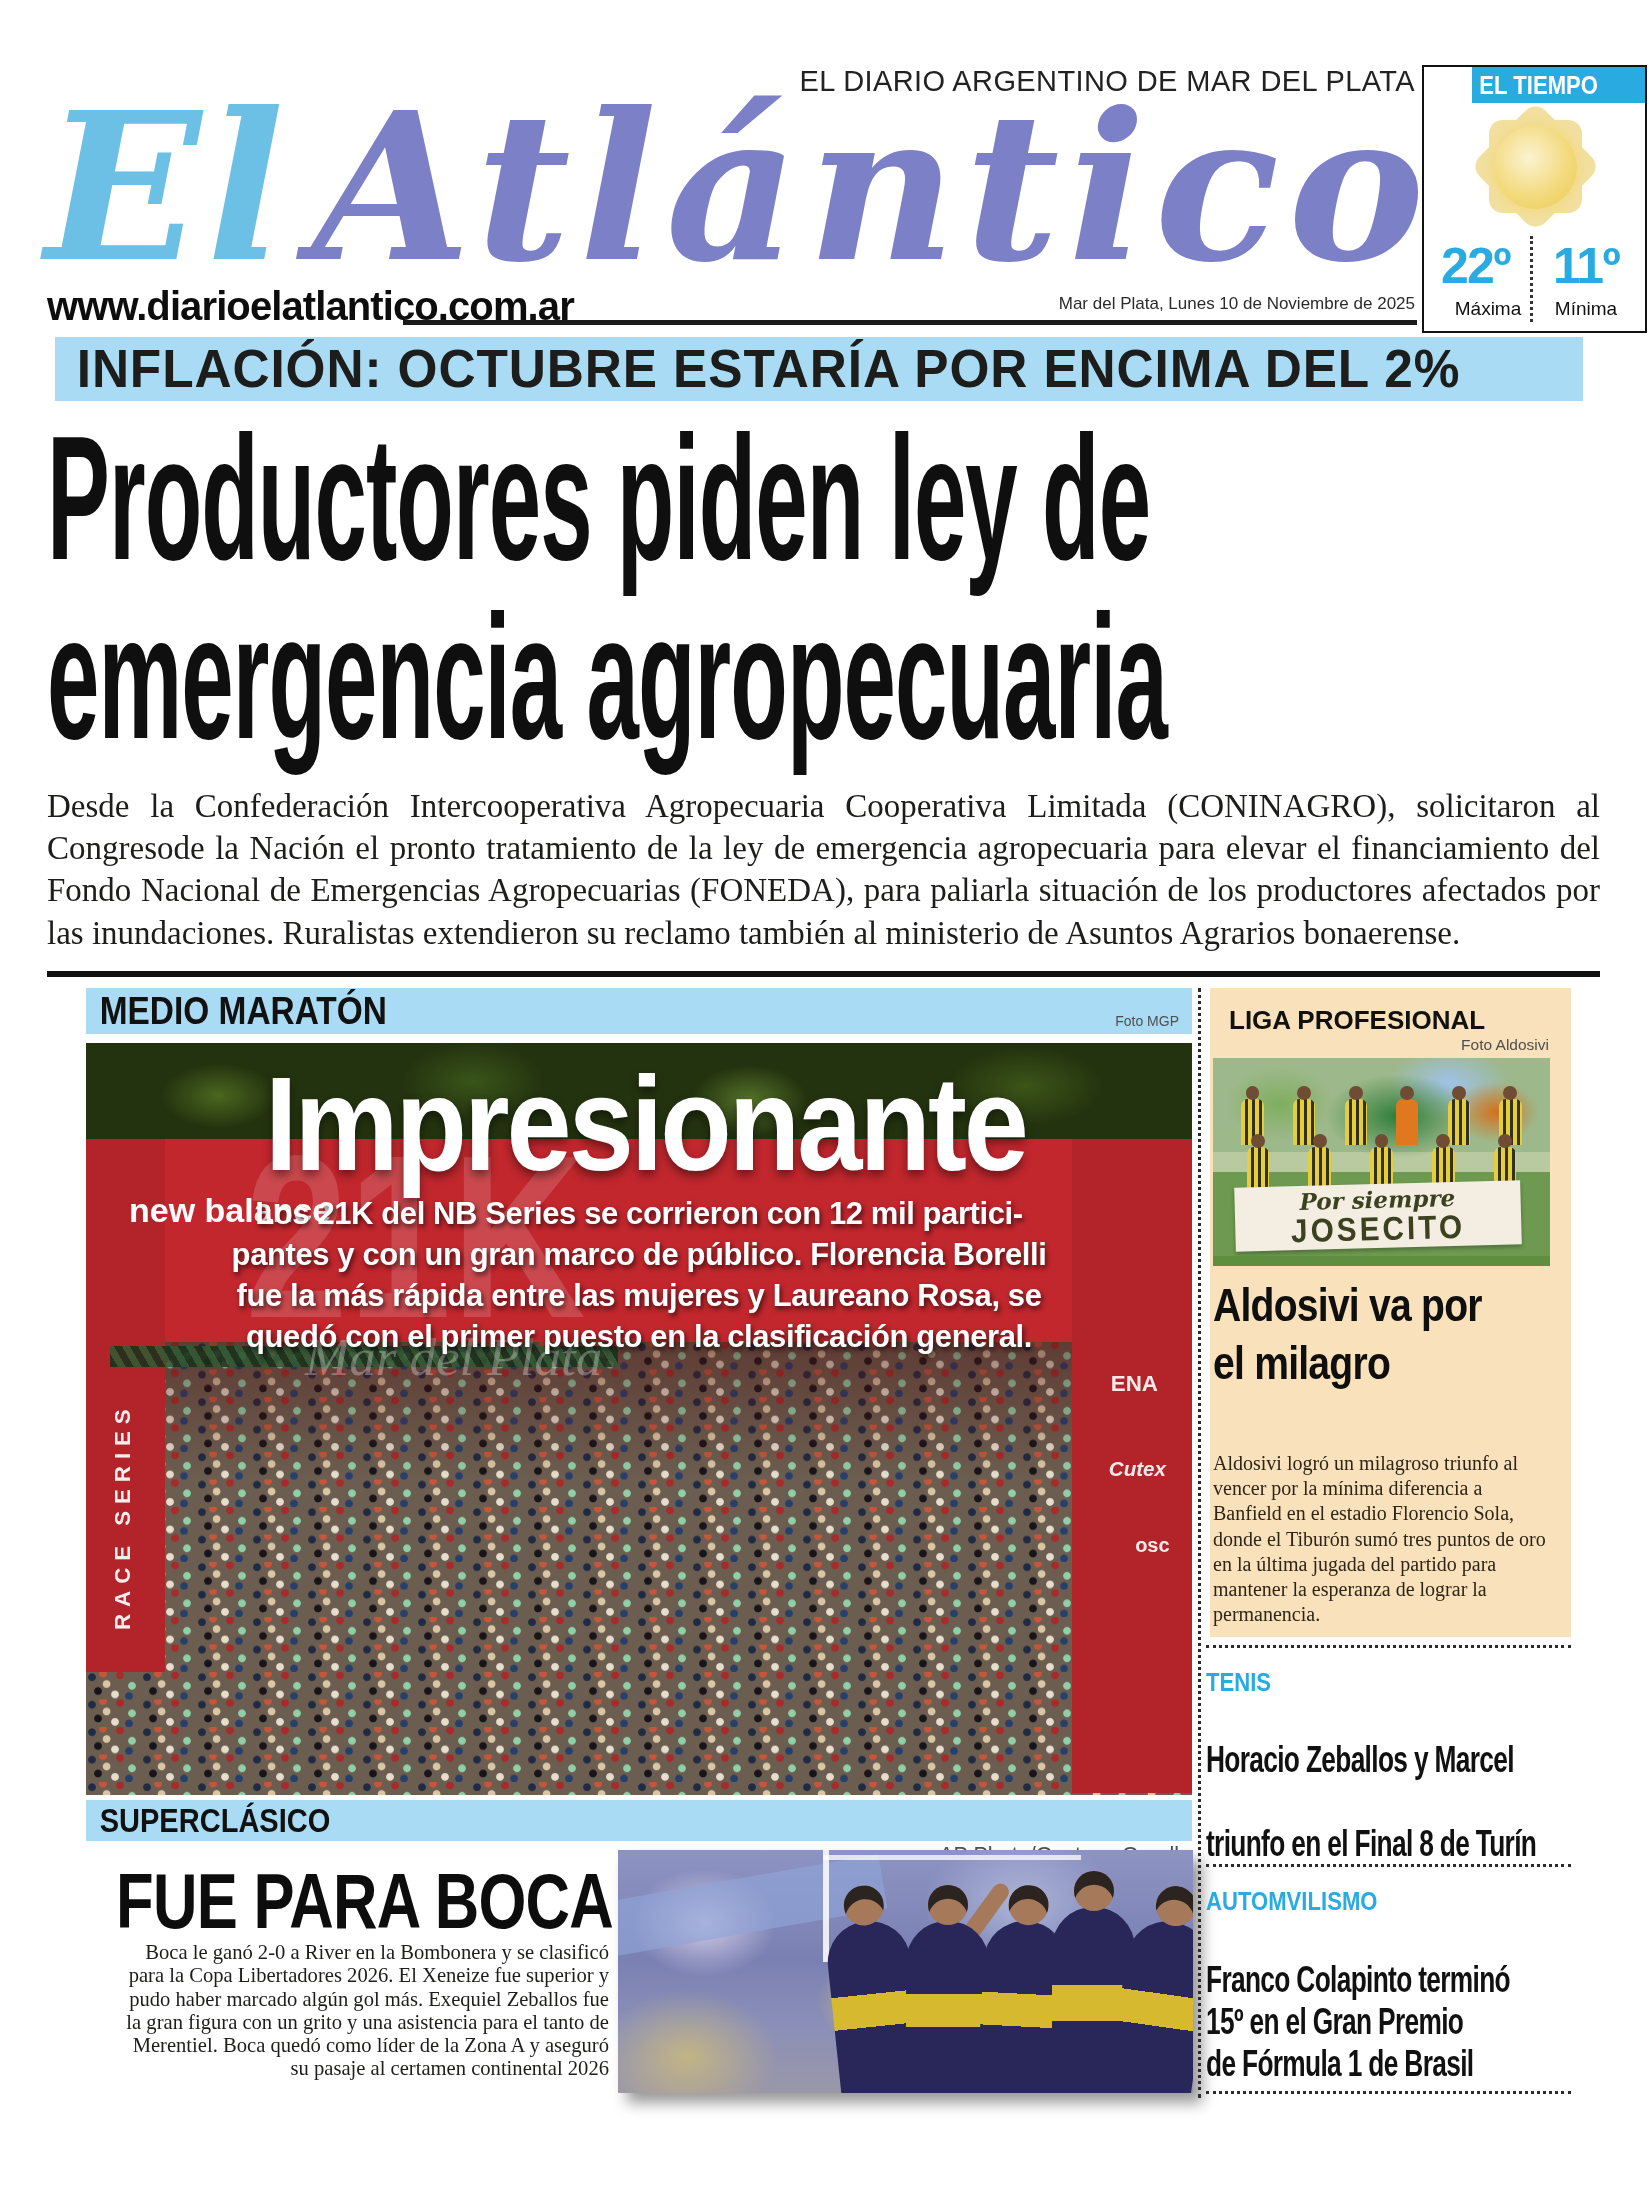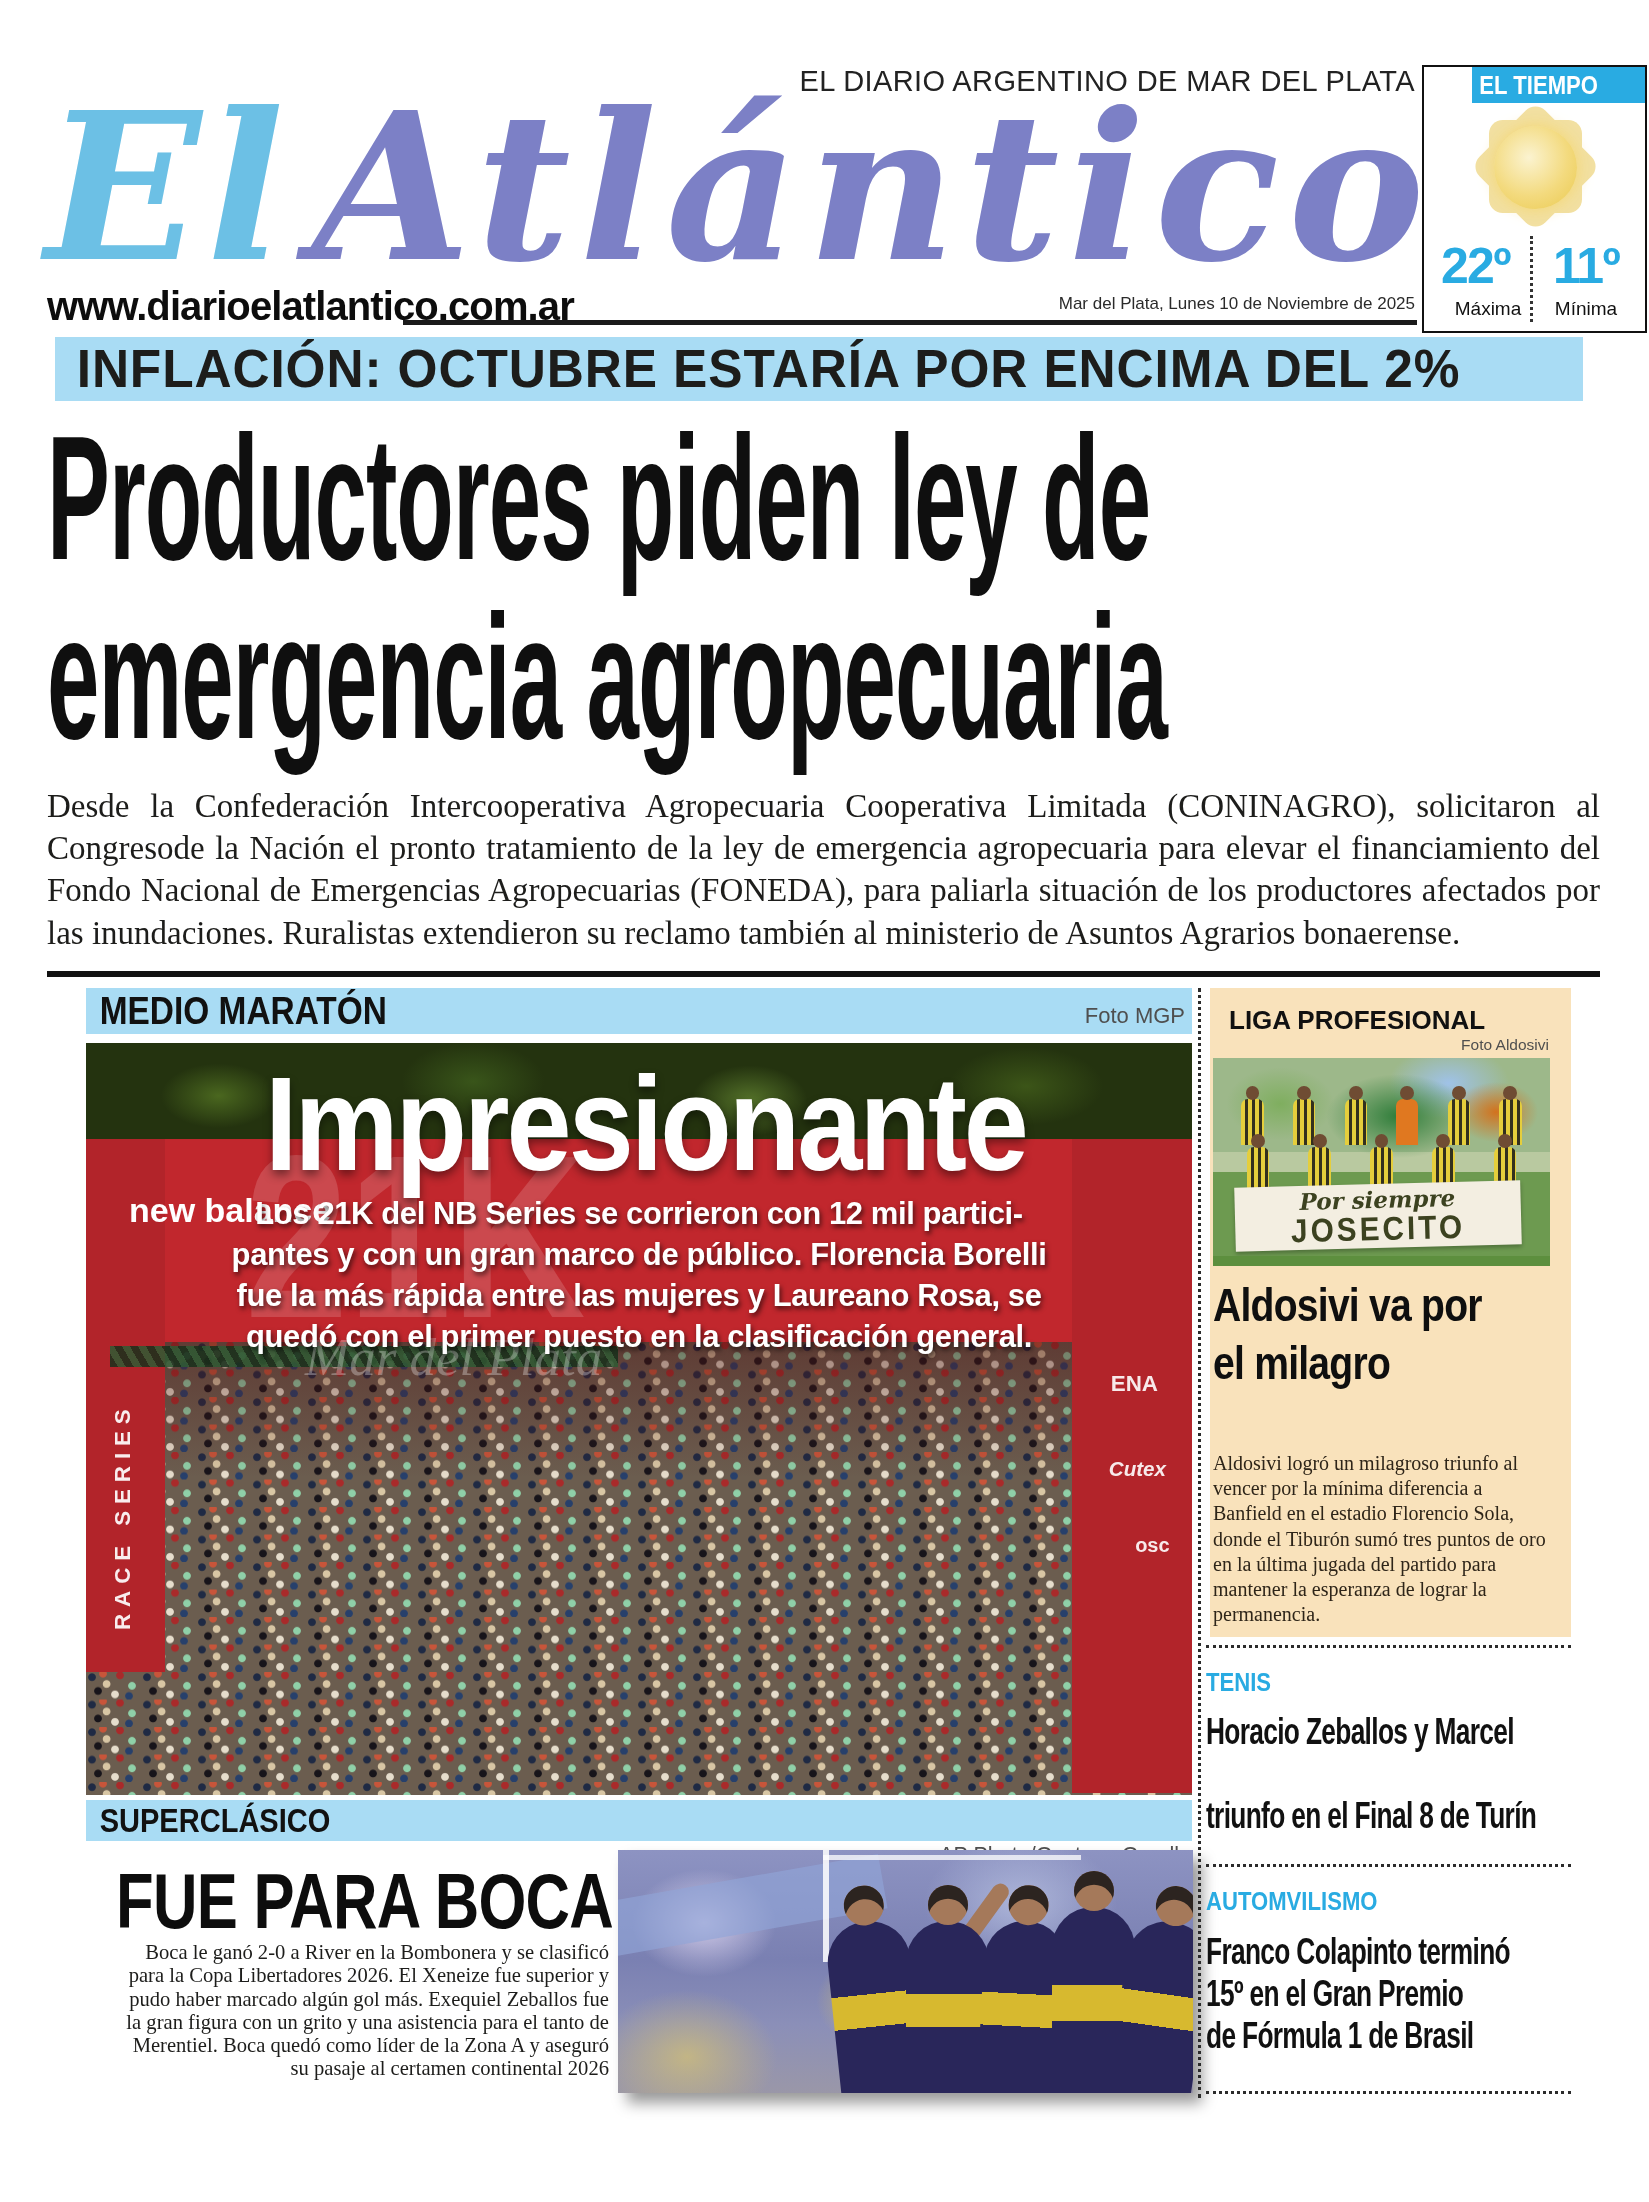--- a/index.html
+++ b/index.html
@@ -122,21 +122,21 @@
             box-shadow:0 2.6px 4.3px rgba(0,0,0,.28);text-align:center;}
   .a-banner-script{font-family:"DejaVu Serif",serif;font-style:italic;font-weight:bold;font-size:23px;color:#3c4220;margin-top:1.7px;}
   .a-banner-name{font-weight:bold;font-size:33px;letter-spacing:3.4px;color:#3c4220;line-height:31px;}
   .a-banner-name span{display:inline-block;transform:scaleX(.9);white-space:nowrap;}
   .a-grass{position:absolute;left:0;right:0;bottom:0;height:10.3px;background:#5d8f3e;}
   .aldo-line{left:1213px;font-size:46px;color:#0f0f0f;line-height:46px;}
   .aldo-line .cond{transform:scaleX(.85);letter-spacing:-0.9px;}
   .liga-body{left:1213px;top:1451px;width:342px;font-size:20px;line-height:1.26;color:#2e2519;}
   .side-kicker{font-size:26px;color:#29ABE2;}
   .side-kicker .cond{transform:scaleX(.85);color:#29ABE2;}
-  .side-line{left:1206px;font-size:36px;color:#111;line-height:36px;}
+  .side-line{left:1206px;font-size:36px;color:#111;line-height:36px;margin-top:28px;}
   .side-line .cond{transform:scaleX(.73);letter-spacing:-0.9px;}
 </style>
 </head>
 <body>
 
 <div id="page">
 
   <div class="abs tagline">EL DIARIO ARGENTINO DE MAR DEL PLATA</div>
 
   <div class="abs weather">
@@ -169,21 +169,21 @@
     <span class="cond">Productores piden ley de</span>
   </div>
   <div class="abs headline-line" style="top:589px;">
     <span class="cond">emergencia agropecuaria</span>
   </div>
   <div class="abs lead-body serif">Desde la Confederación Intercooperativa Agropecuaria Cooperativa Limitada (CONINAGRO), solicitaron al Congresode la Nación el pronto tratamiento de la ley de emergencia agropecuaria para elevar el financiamiento del Fondo Nacional de Emergencias Agropecuarias (FONEDA), para paliarla situación de los productores afectados por las inundaciones. Ruralistas extendieron su reclamo también al ministerio de Asuntos Agrarios bonaerense.</div>
   <div class="abs section-rule"></div>
 
   <div class="abs strip" style="left:86px;top:988px;width:1106px;height:46px;">
     <span class="cond" style="font-size:38px;line-height:46px;padding-left:15.5px;">MEDIO MARATÓN</span>
-    <span class="credit" style="position:absolute;right:7px;bottom:5.2px;font-size:22px;">Foto MGP</span>
+    <span class="credit" style="position:absolute;right:13px;bottom:5.2px;font-size:14px;">Foto MGP</span>
   </div>
 
   <div class="abs m-photo">
     <div class="m-trees"></div>
     <div class="m-red"></div>
     <div class="m-crowd"></div>
     <div class="m-legleft">
       <div class="m-arch-vert">RACE SERIES</div>
     </div>
     <div class="m-legright"></div>

